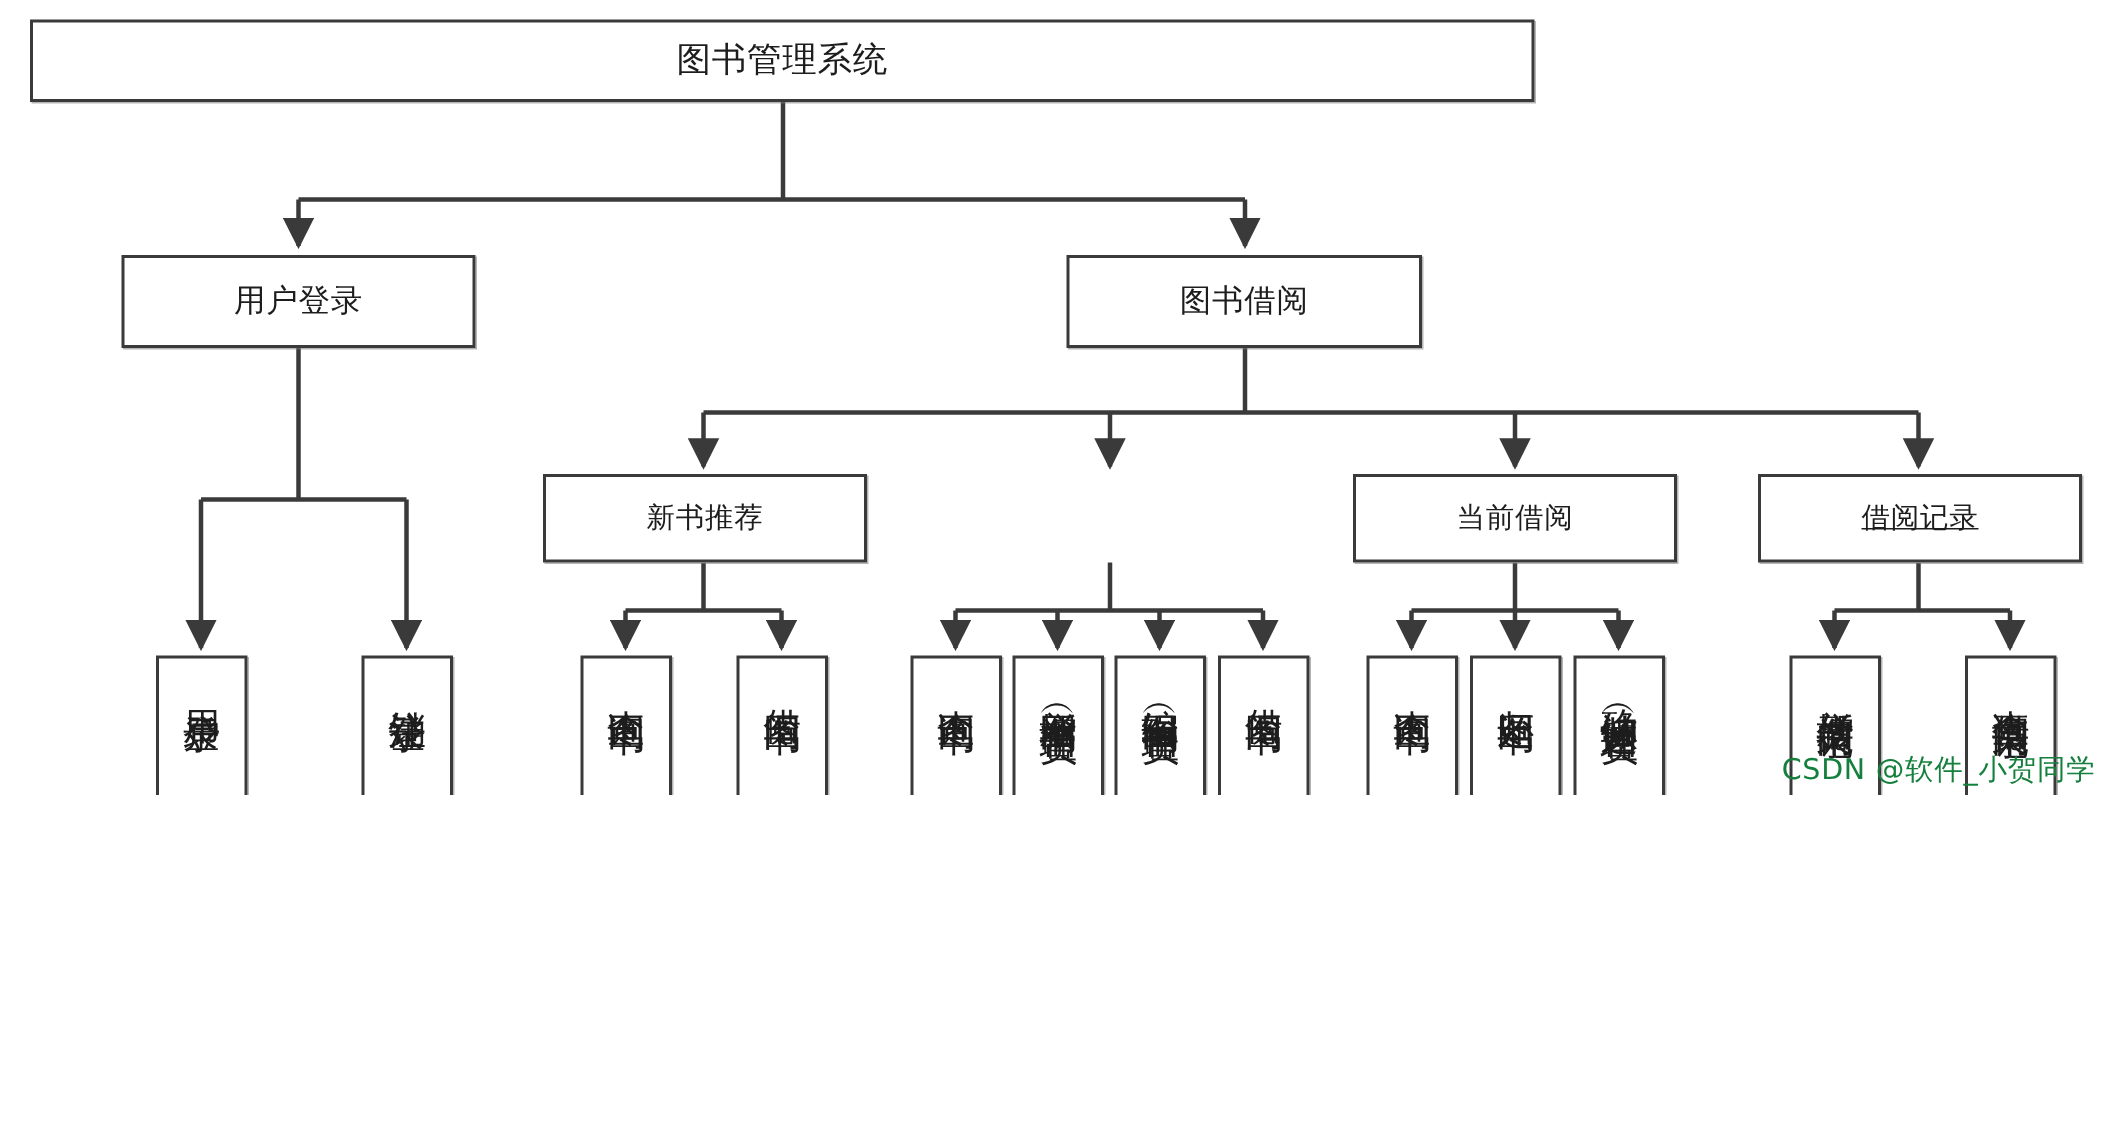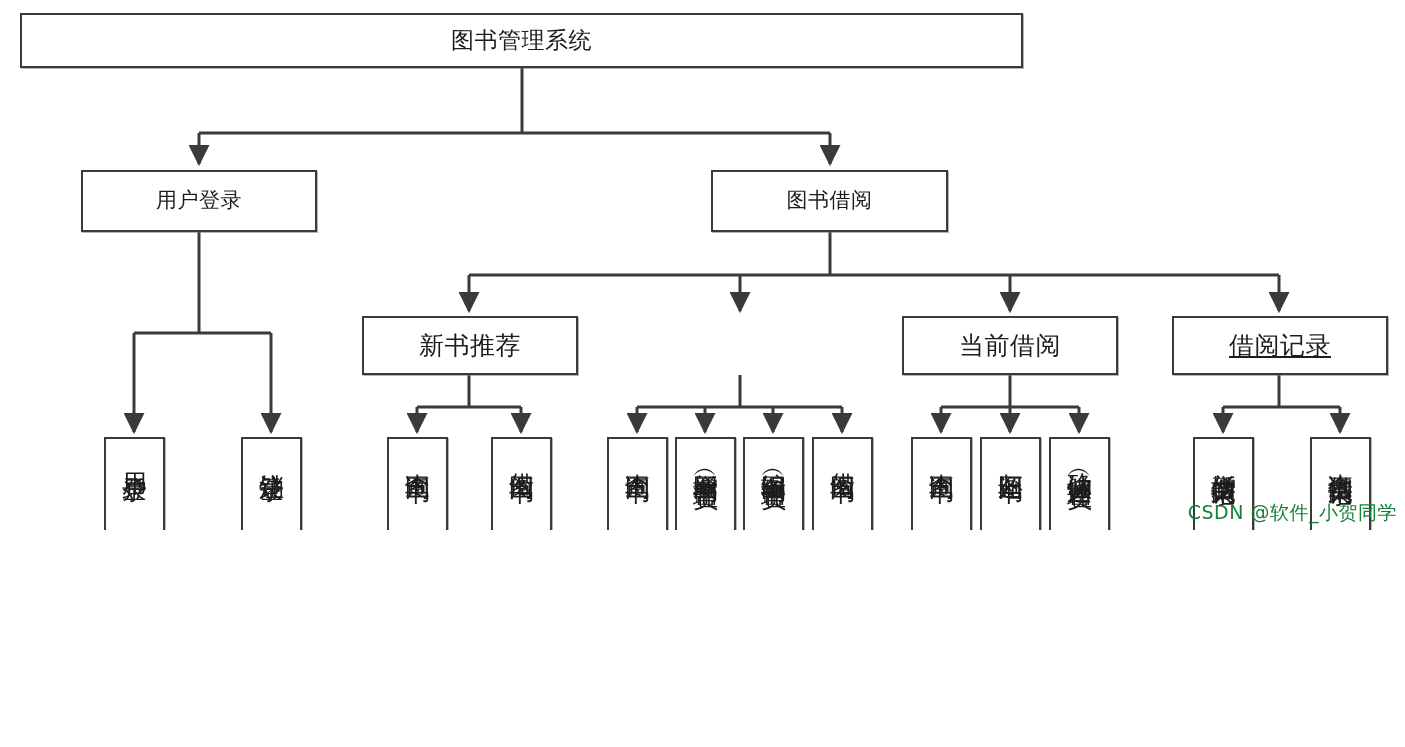--- a/index.html
+++ b/index.html
@@ -38,21 +38,21 @@
     text-align:center;
     line-height:1.12;
     letter-spacing:0.5px;
     white-space:nowrap;
   }
   
   .node.root{ border-width:2px; }
   .node.root .label{ font-size:23px; }
   
   .node.h2 .label{ font-size:21px; }
-  .node.h3 .label{ font-size:25px; }
+  .node.h3 .label{ font-size:19px; }
   
   .node.leaf{
     align-items:flex-start;
     justify-content:center;
     padding-top:14px;
   }
   .node.leaf .label{
     writing-mode:vertical-rl;
     text-orientation:upright;
     font-size:25px;

